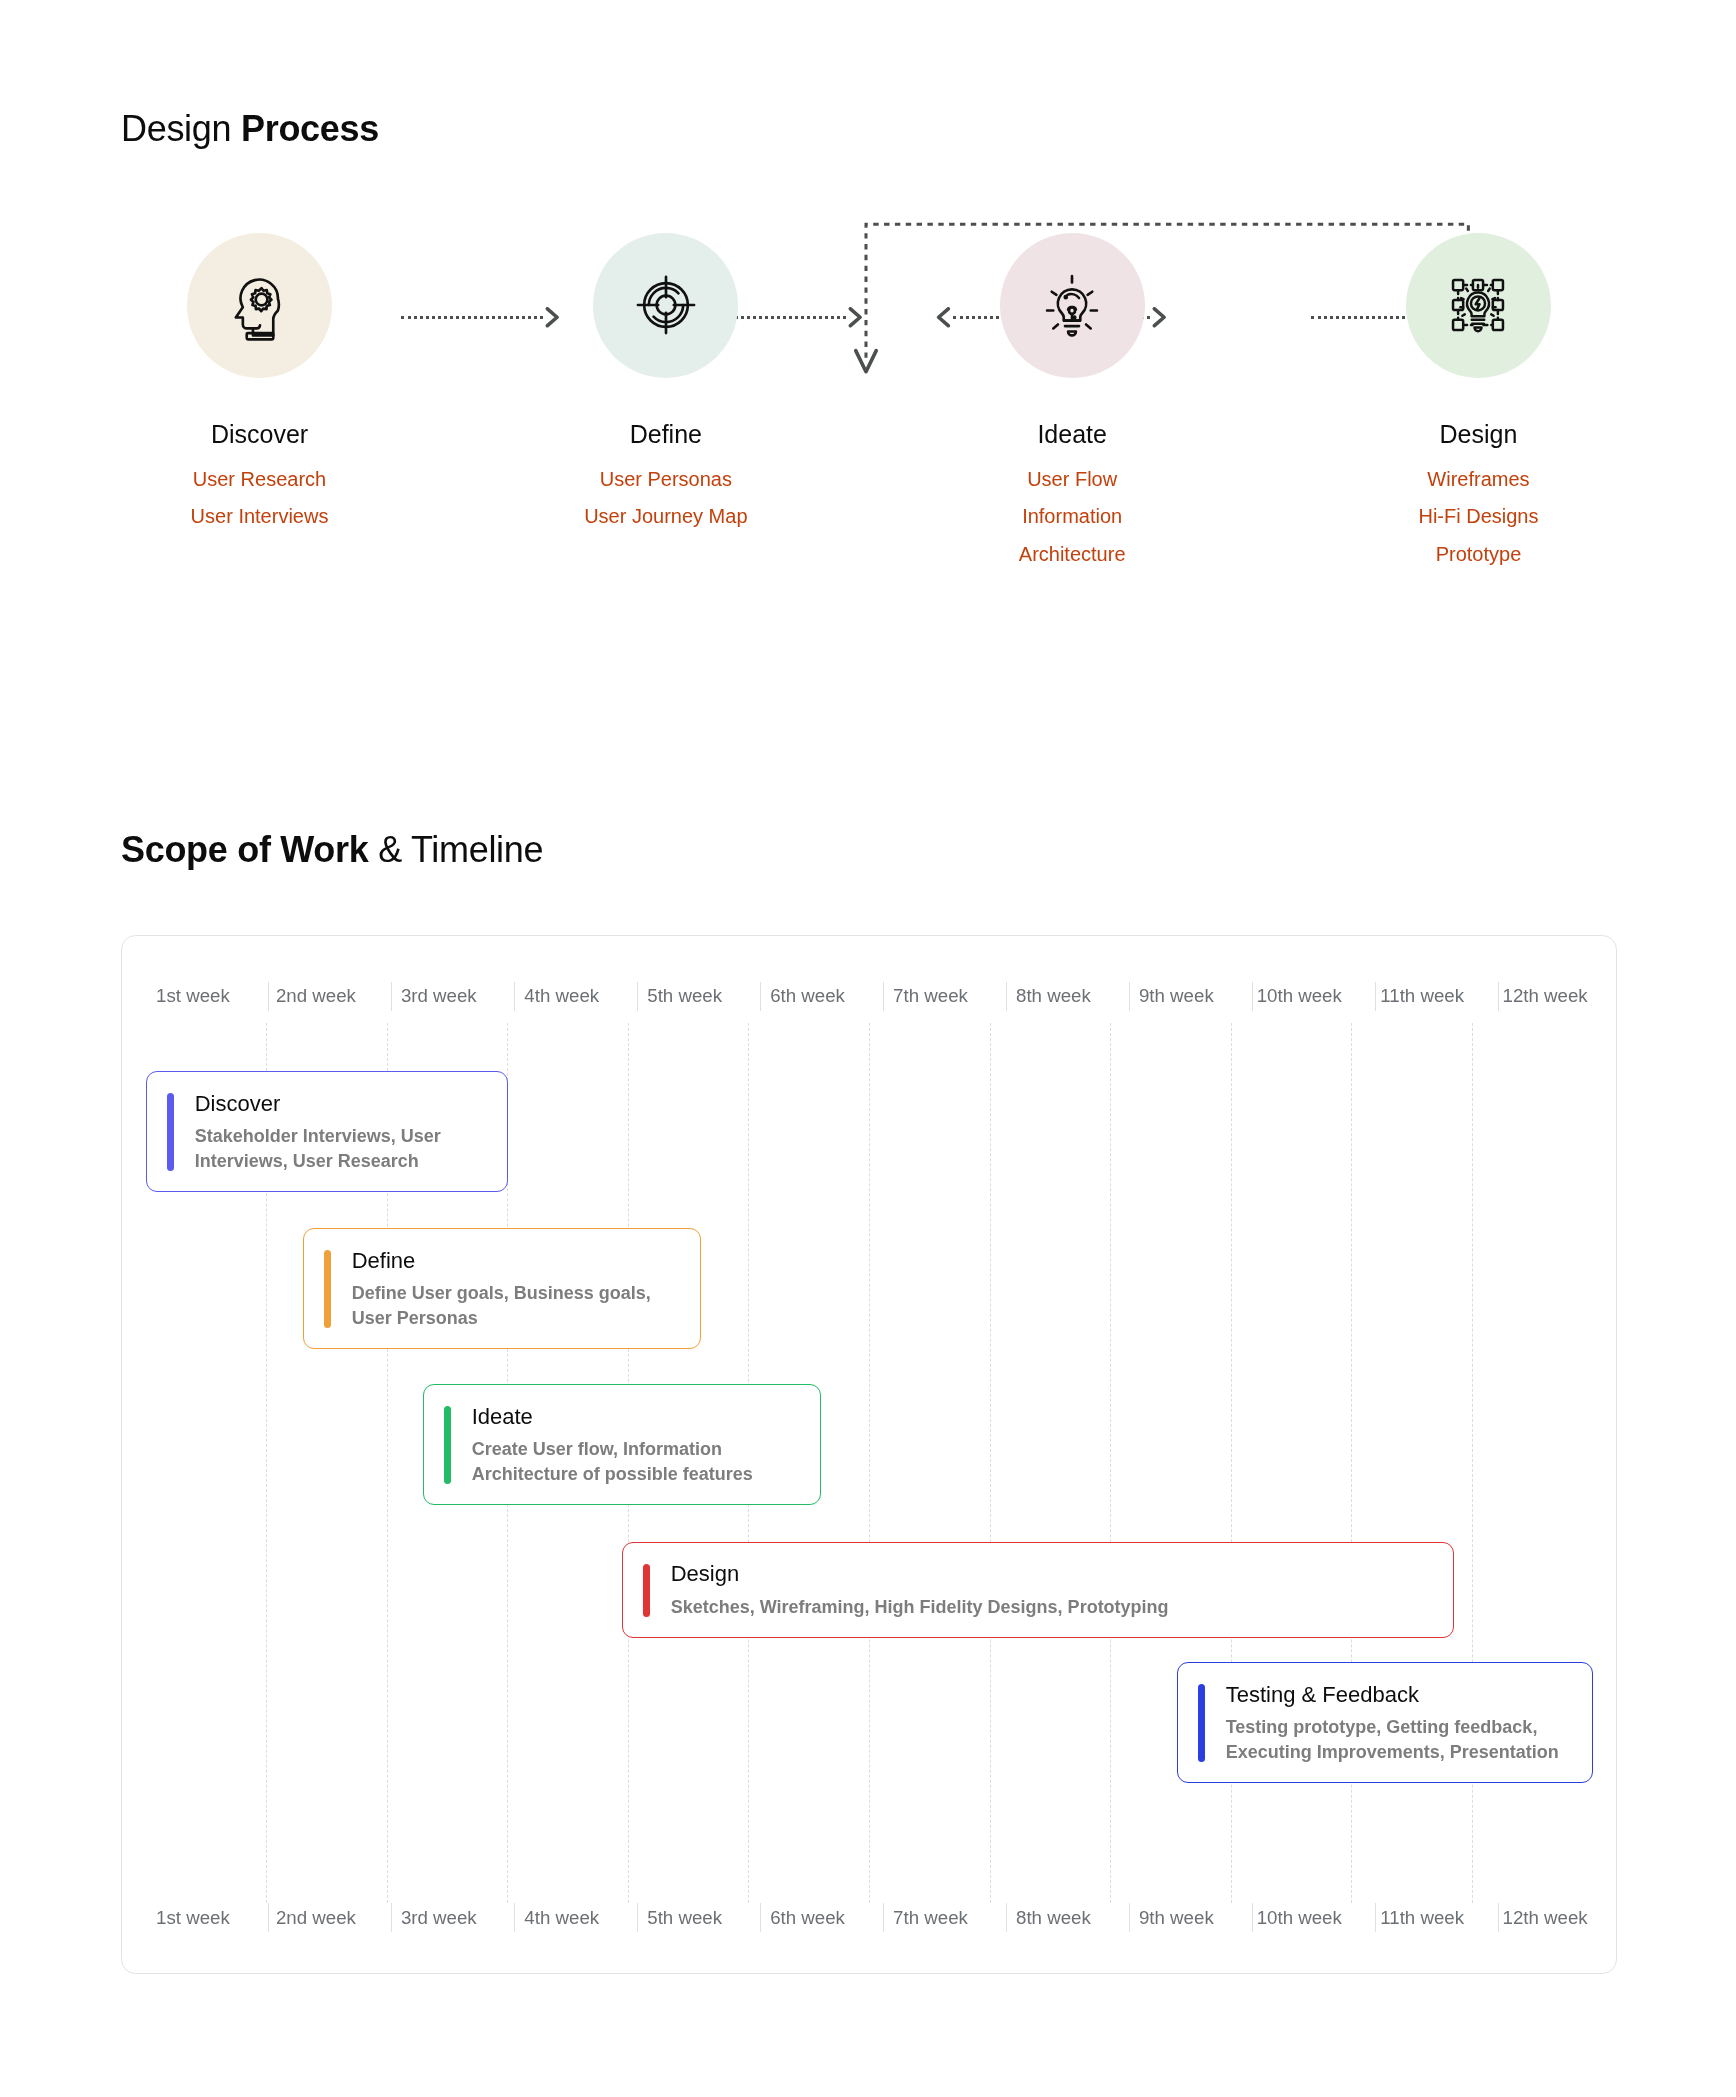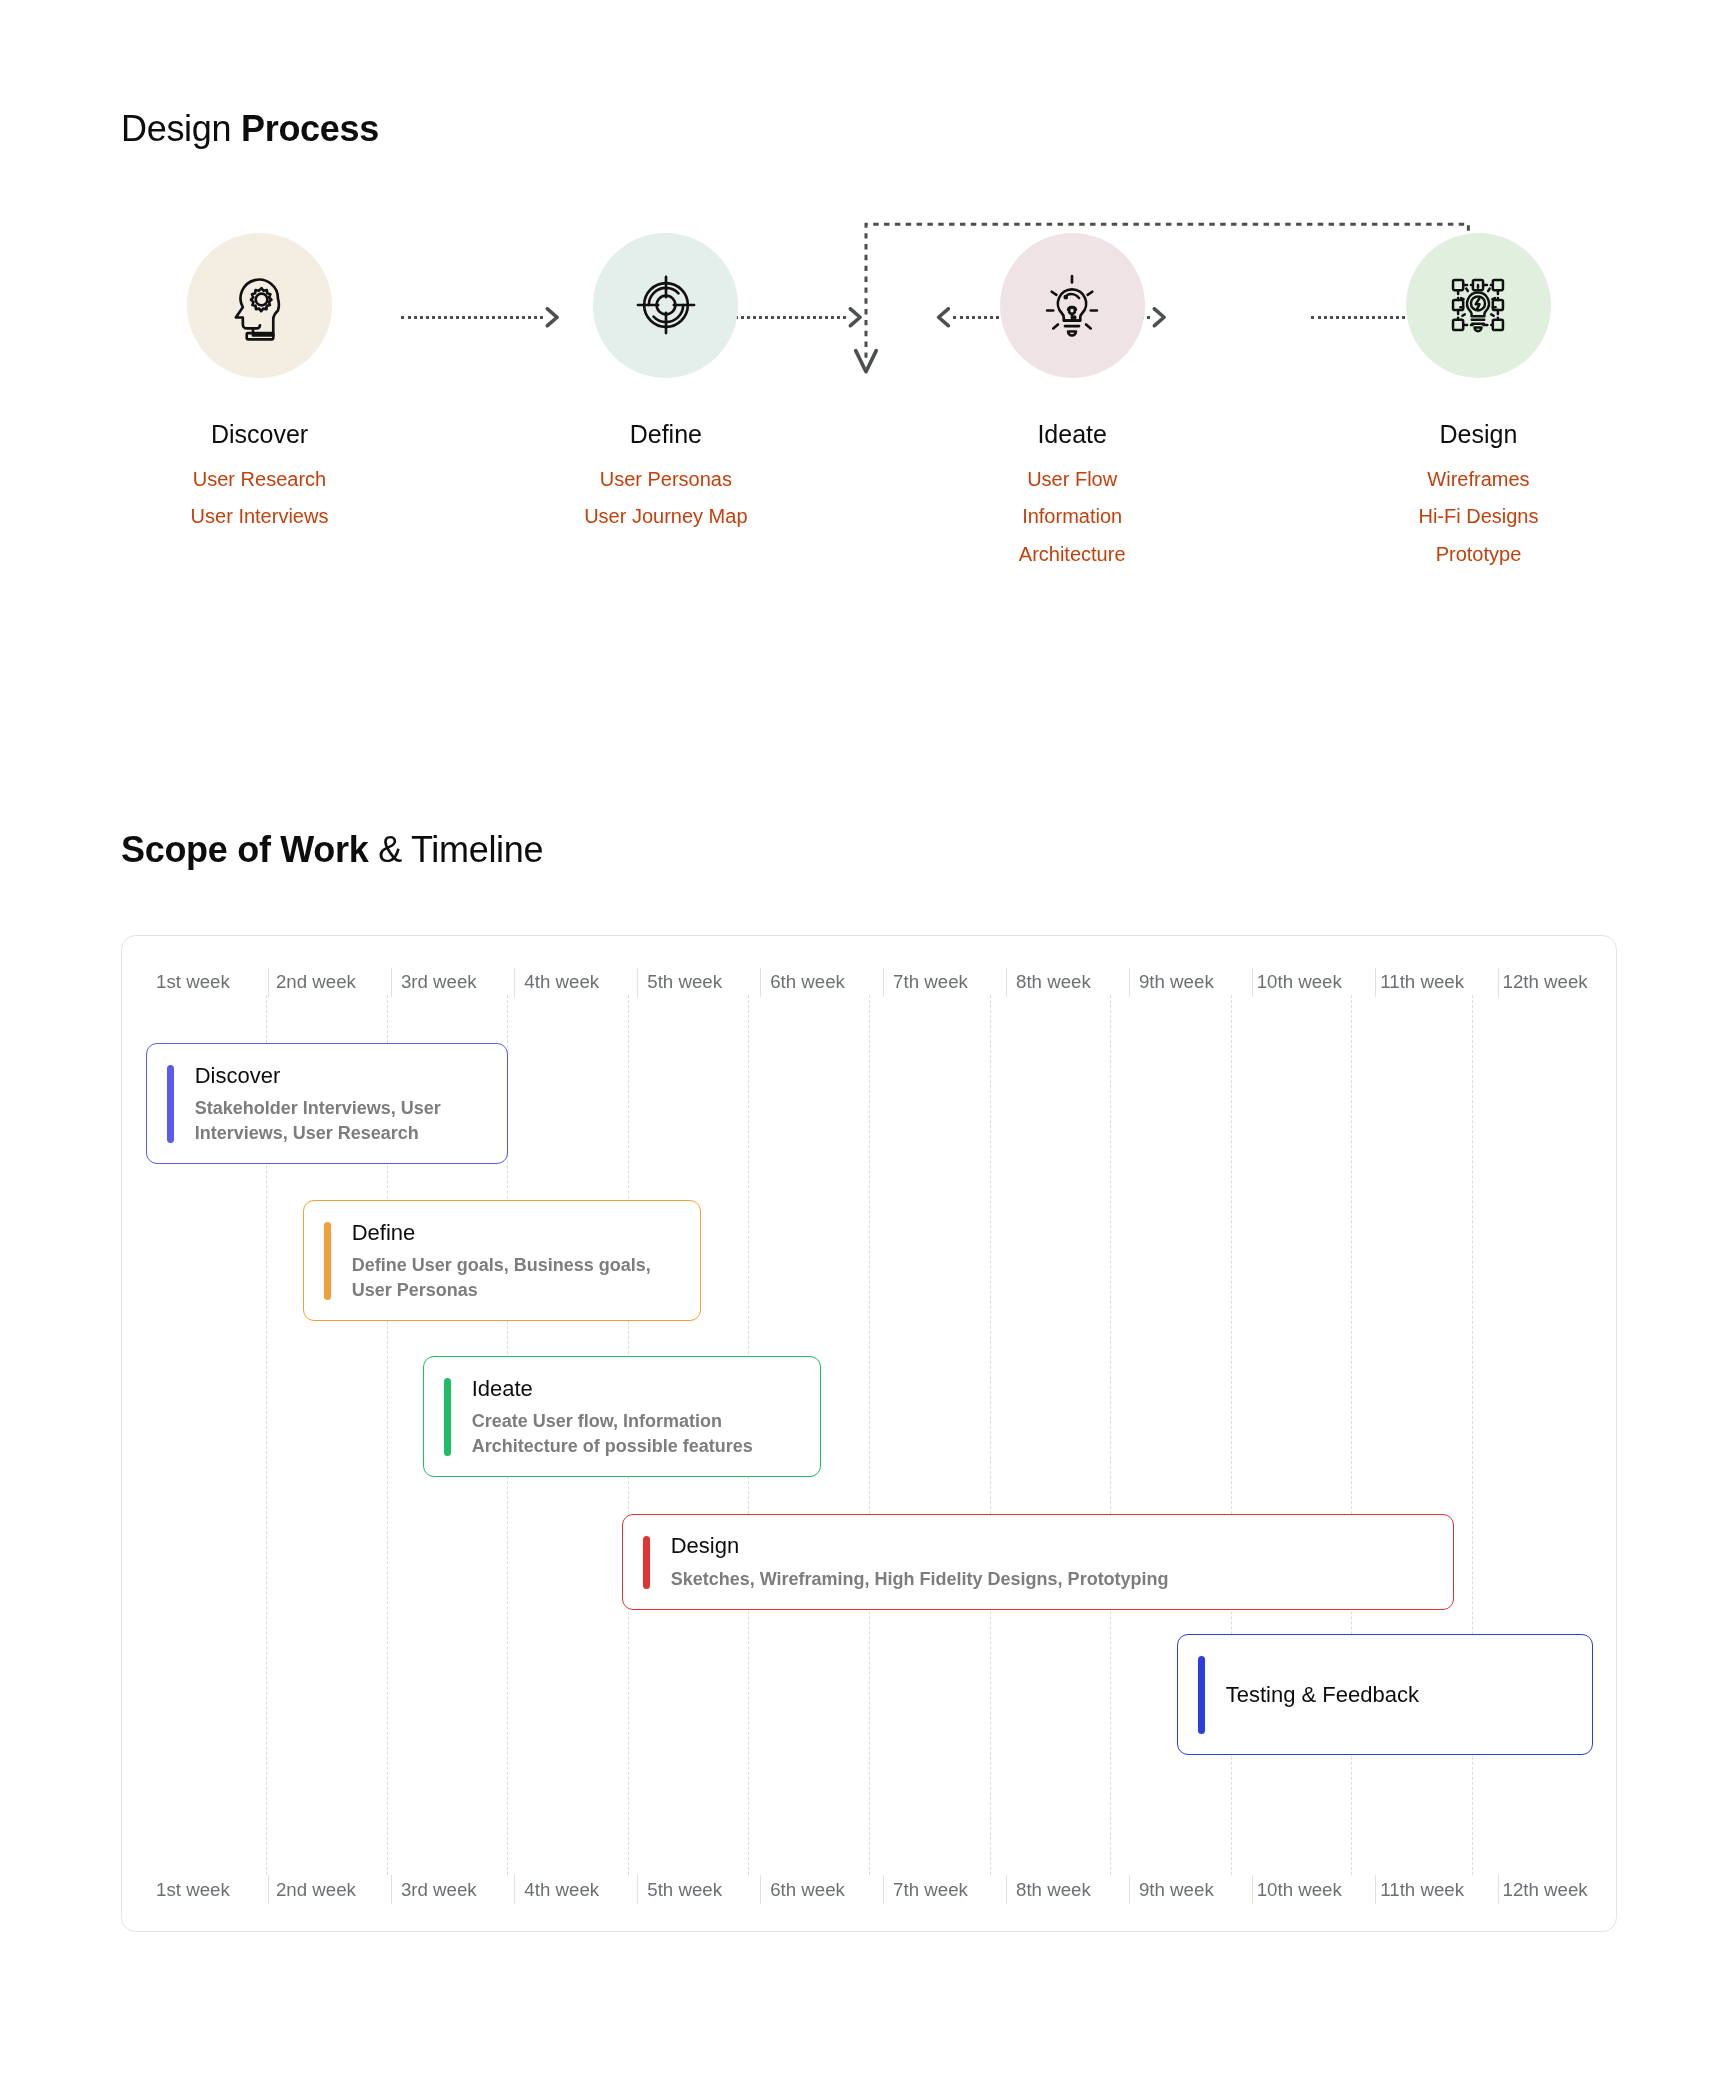--- a/index.html
+++ b/index.html
@@ -130,21 +130,21 @@
     border: 1.2px solid #e3e3e3;
     border-radius: 14.5px;
     background: #fff;
     padding: 33px 0 28px 0;
     position: relative;
   }
 
   .week-row {
     display: flex;
     width: 1447px;
-    margin: 2px auto;
+    margin: 16px auto;
     position: relative;
     z-index: 3;
     gap: 28px;
   }
   .week-cell {
     flex: 1 1 0;
     text-align: center;
     font-size: 18.7px;
     color: #6c7074;
     font-weight: 400;
@@ -433,20 +433,22 @@
             <div class="task-bar" style="background: rgb(224, 53, 53);"></div>
             <div class="task-body">
               <div class="task-title">Design</div>
               <div class="task-desc">Sketches, Wireframing, High Fidelity Designs, Prototyping</div>
             </div>
           </div>
           <div class="task" style="left: 1031px; width: 416px; top: 639px; height: 121px; border-color: rgb(43, 63, 224);">
             <div class="task-bar" style="background: rgb(43, 63, 224);"></div>
             <div class="task-body">
               <div class="task-title">Testing &amp; Feedback</div>
+              <div class="task-desc">Testing prototype, Getting feedback,
+Executing Improvements, Presentation</div>
             </div>
           </div>
         </div>
     </div>
 
     <div class="week-row bottom" id="weekRowBottom">
         <div class="week-cell">1st week</div>
         <div class="week-cell">2nd week</div>
         <div class="week-cell">3rd week</div>
         <div class="week-cell">4th week</div>

